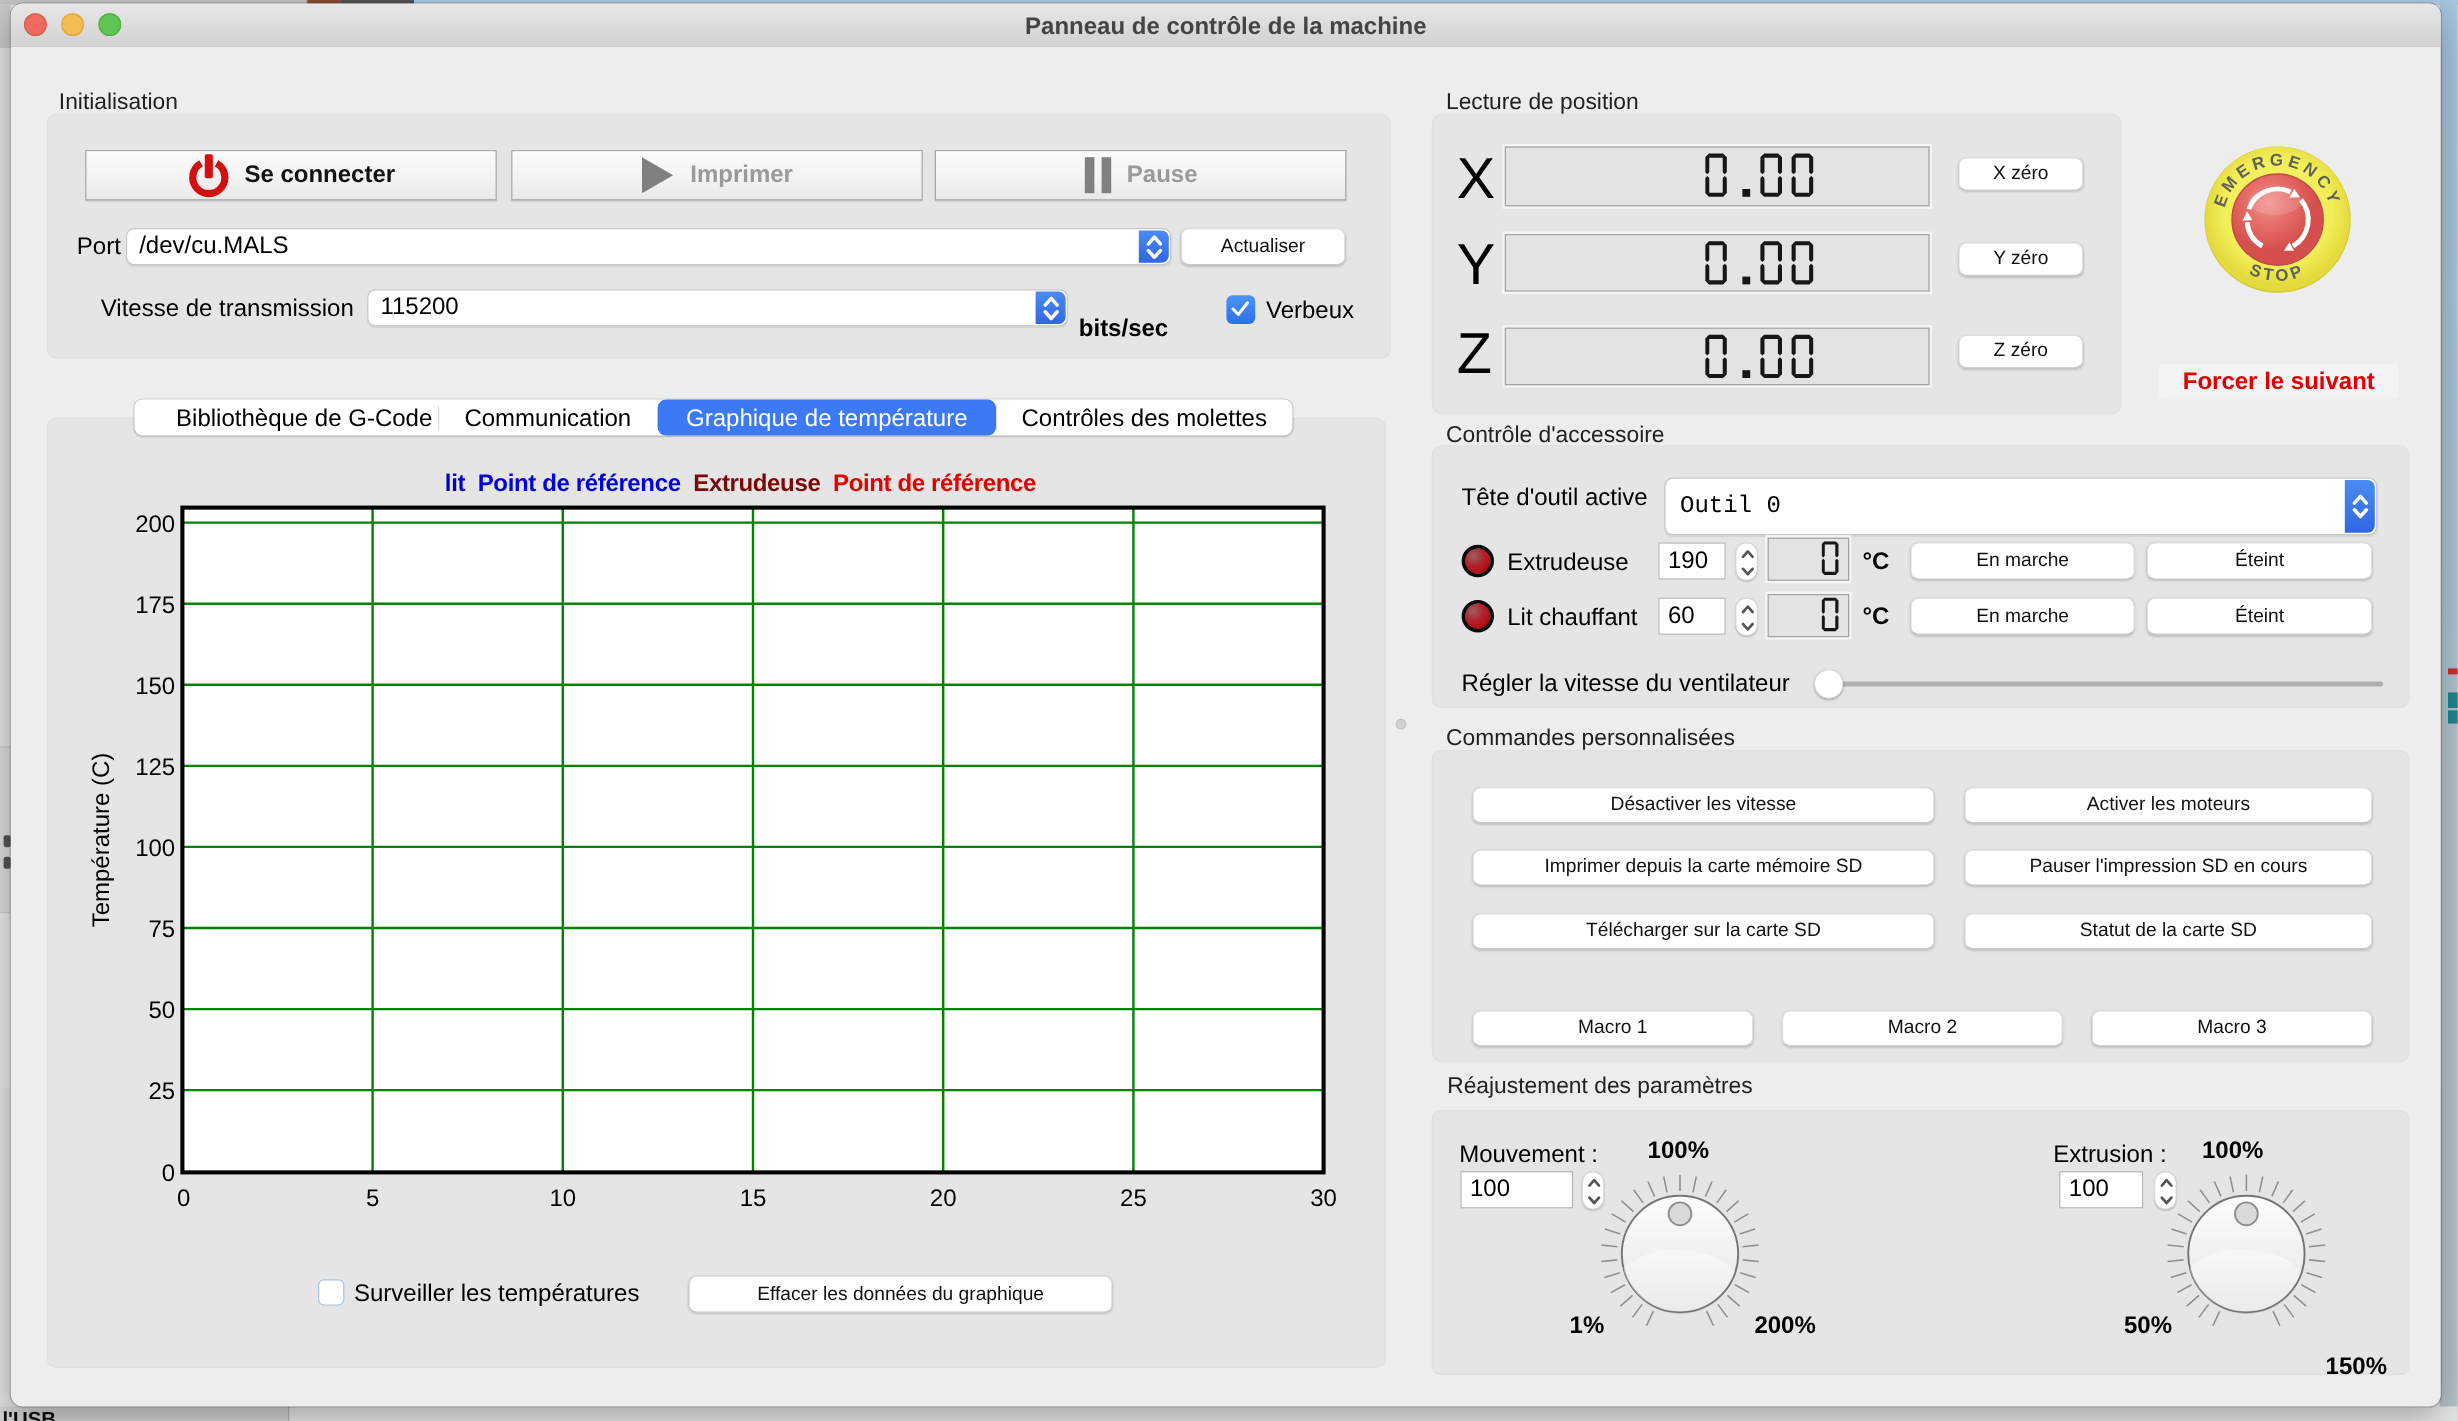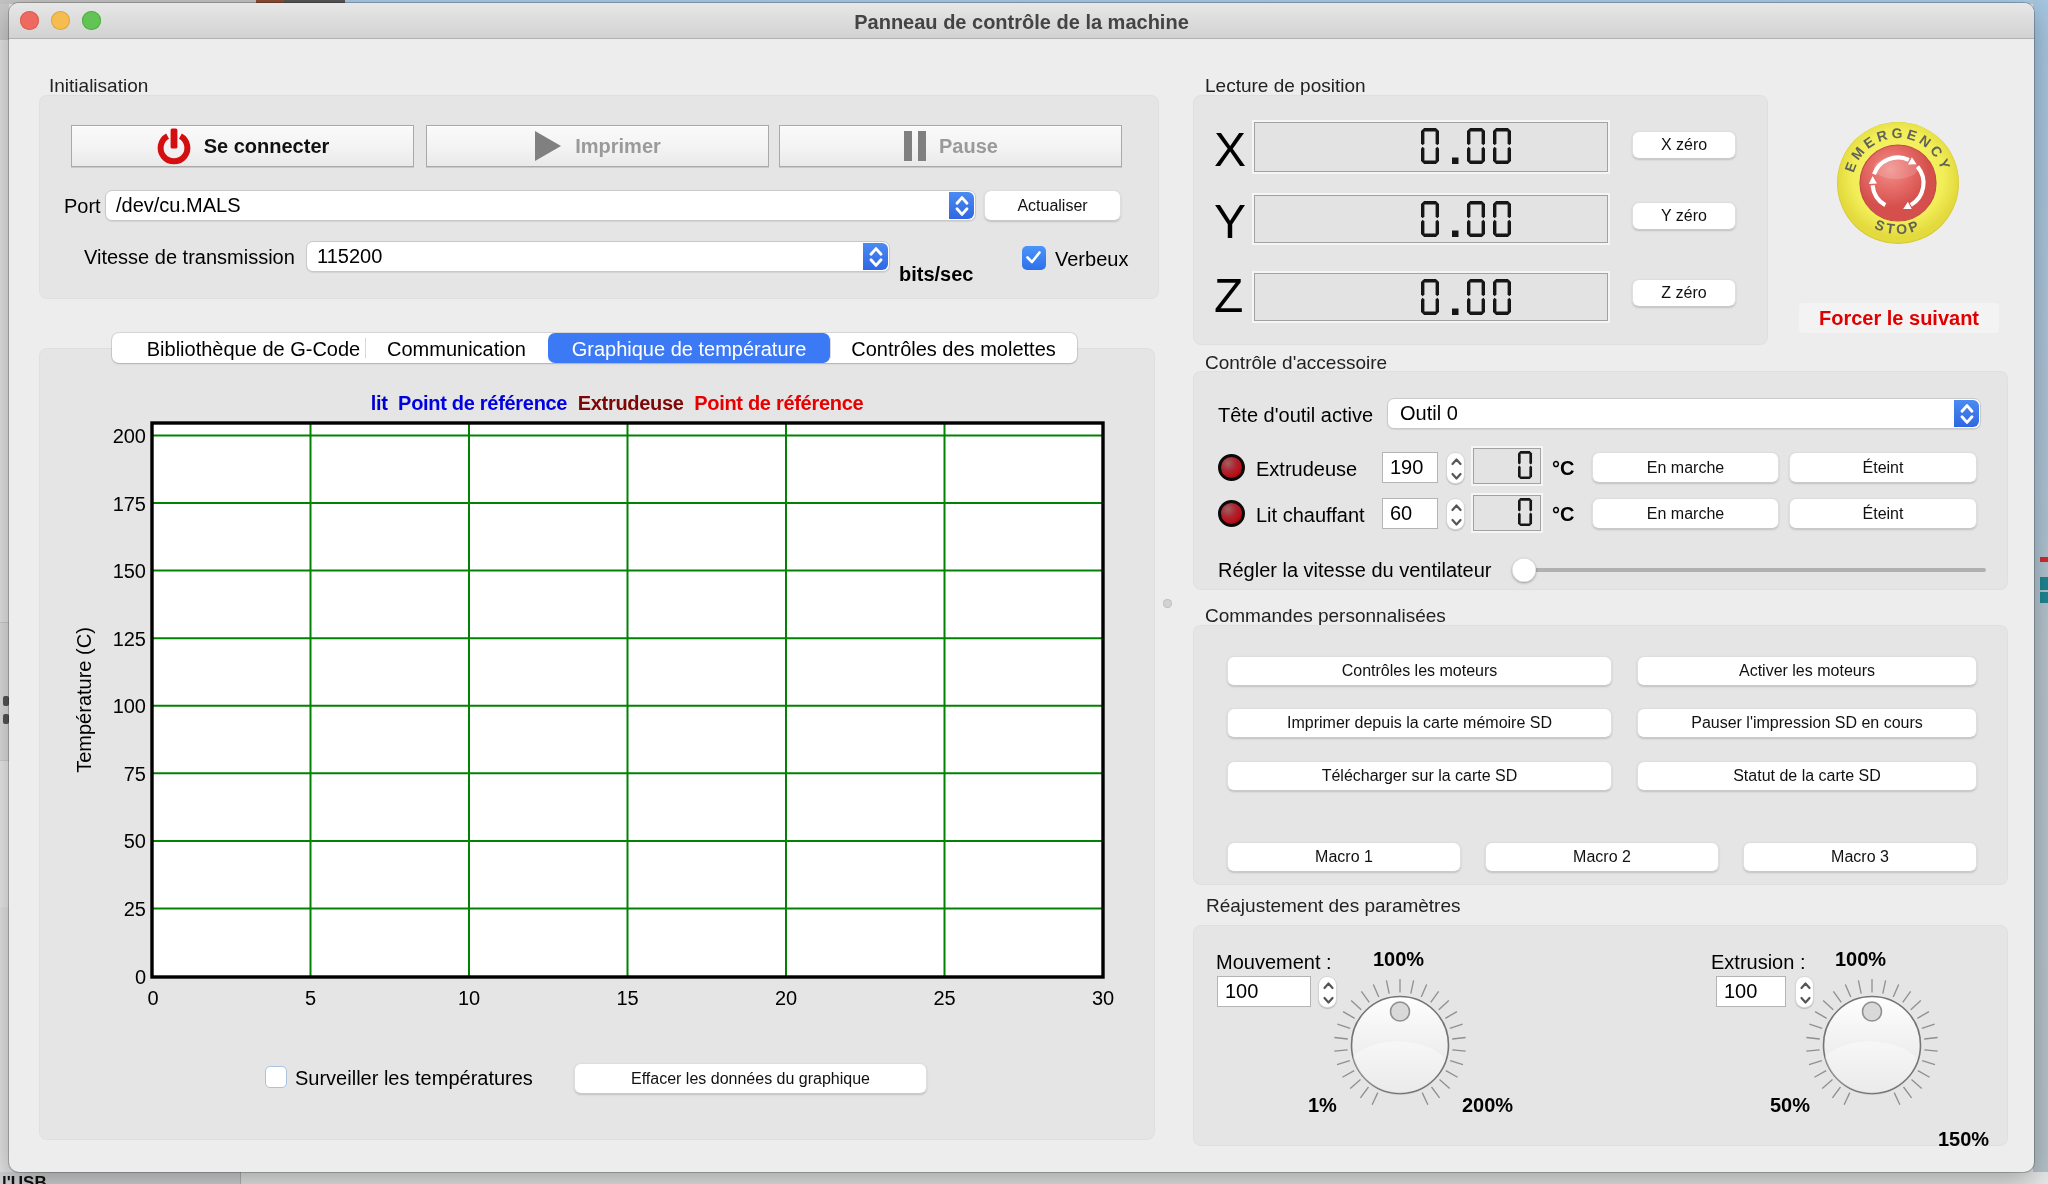--- a/index.html
+++ b/index.html
@@ -258,21 +258,21 @@
           <path d="M67.2 87.9 L75.7 88.0 L71.9 80.8 Z"></path>
           <path d="M36.6 55.0 L32.8 62.9 L41.0 62.4 Z"></path>
   </g>
  </svg>
  <div class="abs" style="left:1790px;top:300px;width:200px;height:30px;background:#f3f3f3;border-radius:4px;
    display:flex;align-items:center;justify-content:center;font-size:20px;font-weight:bold;color:#e00000;">Forcer le suivant</div>
 
  <div class="abs glabel" style="left:1196px;top:349px;">Contrôle d'accessoire</div>
  <div class="abs panel" style="left:1184px;top:368px;width:815px;height:219px;"></div>
  <div class="abs lab" style="left:1209px;top:401px;">Tête d'outil active</div>
- <div class="abs combo" style="left:1378px;top:395px;width:594px;height:31px;padding-left:12px;">Outil 0
+ <div class="abs combo" style="left:1378px;top:395px;width:594px;height:48px;padding-left:12px;font-family:Liberation Mono, monospace;">Outil 0
   <div class="bluecap">
           <svg width="16" height="24" viewBox="0 0 16 24">
             <path d="M3 9.2 L8 3.6 L13 9.2" fill="none" stroke="#fff" stroke-width="2.9" stroke-linecap="round" stroke-linejoin="round"></path>
             <path d="M3 14.8 L8 20.4 L13 14.8" fill="none" stroke="#fff" stroke-width="2.9" stroke-linecap="round" stroke-linejoin="round"></path>
           </svg>
         </div>
  </div>
 
  <div class="abs led" style="left:1209px;top:451px;"></div>
  <div class="abs lab" style="left:1247px;top:455px;">Extrudeuse</div>
@@ -312,21 +312,21 @@
 
  <div class="abs lab" style="left:1209px;top:556px;">Régler la vitesse du ventilateur</div>
  <div class="abs" style="left:1504px;top:565px;width:473px;height:4px;background:#b0b0b0;border-radius:2px;"></div>
  <div class="abs" style="left:1503px;top:555px;width:24px;height:24px;background:#fff;border-radius:50%;
    box-shadow:0 1px 2.5px rgba(0,0,0,0.35),inset 0 0 0 0.5px #ccc;"></div>
 
  <div class="abs" style="left:1154px;top:596px;width:9px;height:9px;border-radius:50%;background:#d2d2d2;box-shadow:inset 0 0 0 1px #c2c2c2;"></div>
 
  <div class="abs glabel" style="left:1196px;top:602px;">Commandes personnalisées</div>
  <div class="abs panel" style="left:1184px;top:622px;width:815px;height:260px;"></div>
- <div class="abs btn" style="left:1218px;top:653px;width:385px;height:30px;">Contrôles les moteurs</div>
+ <div class="abs btn" style="left:1218px;top:653px;width:385px;height:30px;">Désactiver les vitesse</div>
  <div class="abs btn" style="left:1628px;top:653px;width:340px;height:30px;">Activer les moteurs</div>
  <div class="abs btn" style="left:1218px;top:705px;width:385px;height:30px;">Imprimer depuis la carte mémoire SD</div>
  <div class="abs btn" style="left:1628px;top:705px;width:340px;height:30px;">Pauser l'impression SD en cours</div>
  <div class="abs btn" style="left:1218px;top:758px;width:385px;height:30px;">Télécharger sur la carte SD</div>
  <div class="abs btn" style="left:1628px;top:758px;width:340px;height:30px;">Statut de la carte SD</div>
  <div class="abs btn" style="left:1218px;top:839px;width:234px;height:30px;">Macro 1</div>
  <div class="abs btn" style="left:1476px;top:839px;width:234px;height:30px;">Macro 2</div>
  <div class="abs btn" style="left:1734px;top:839px;width:234px;height:30px;">Macro 3</div>
 
  <div class="abs glabel" style="left:1197px;top:892px;">Réajustement des paramètres</div>

